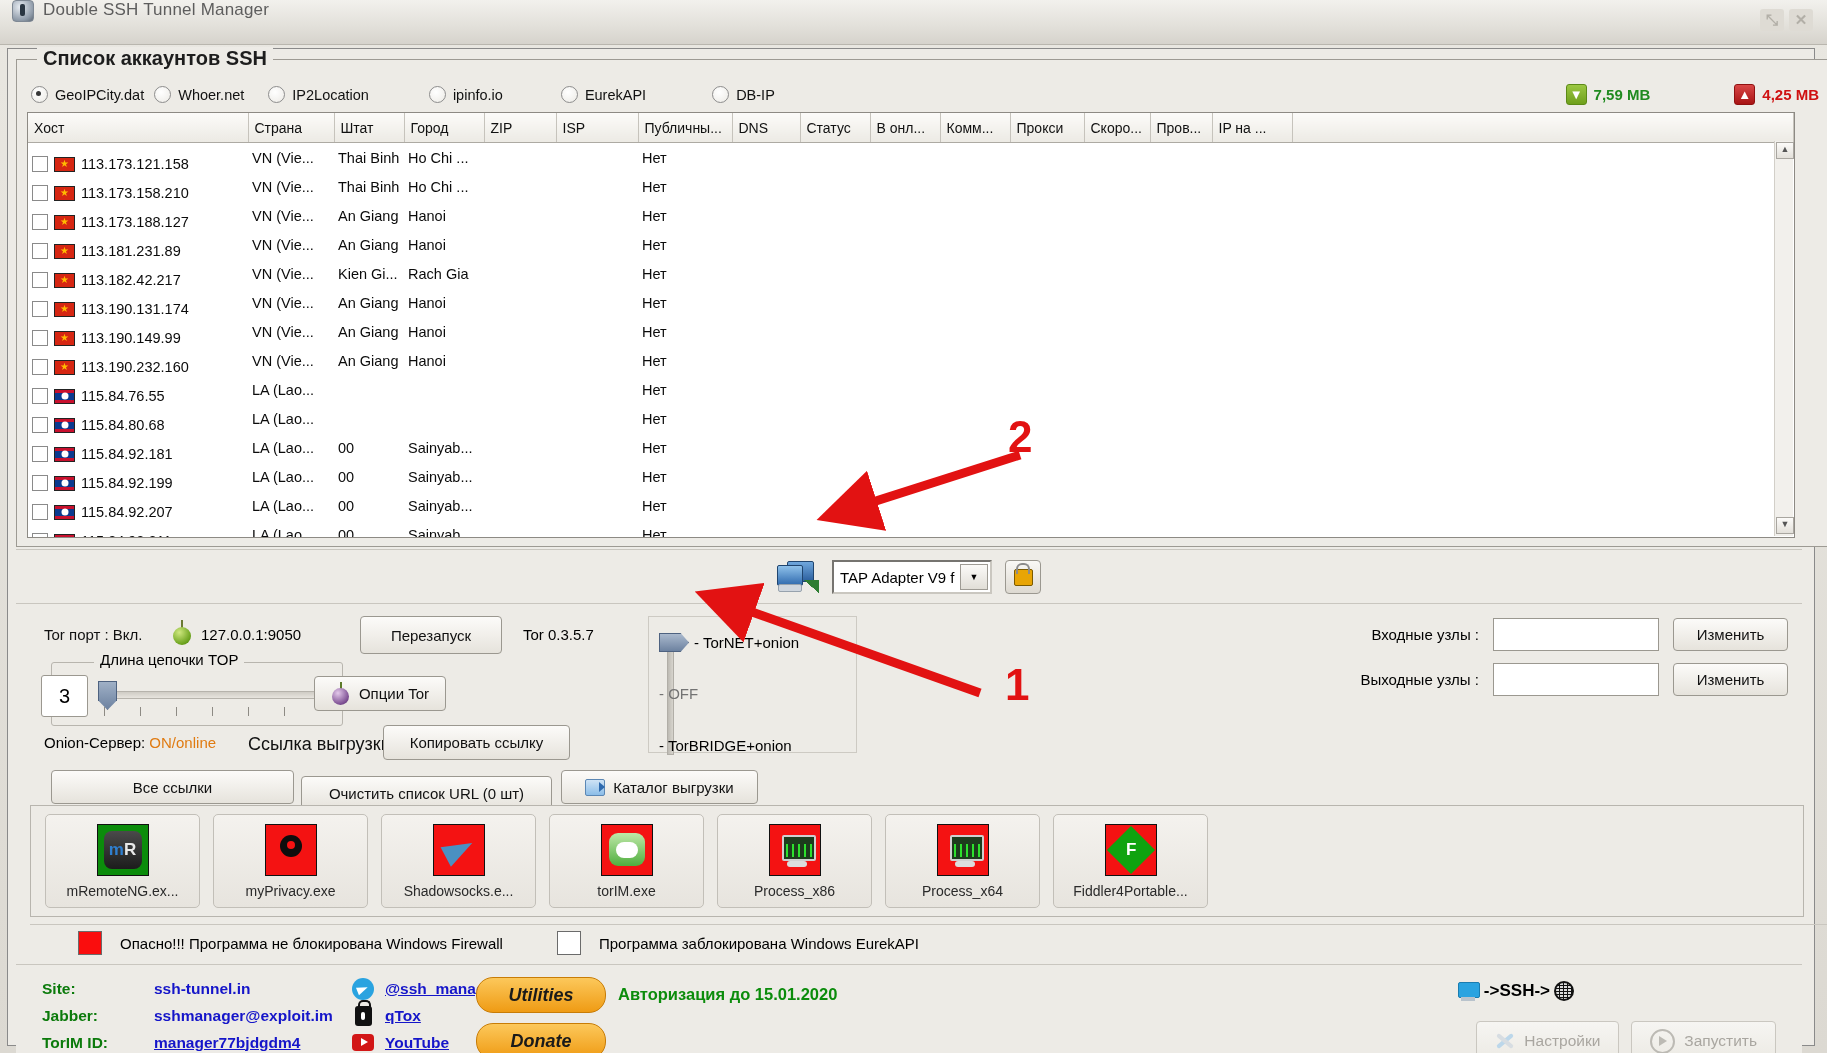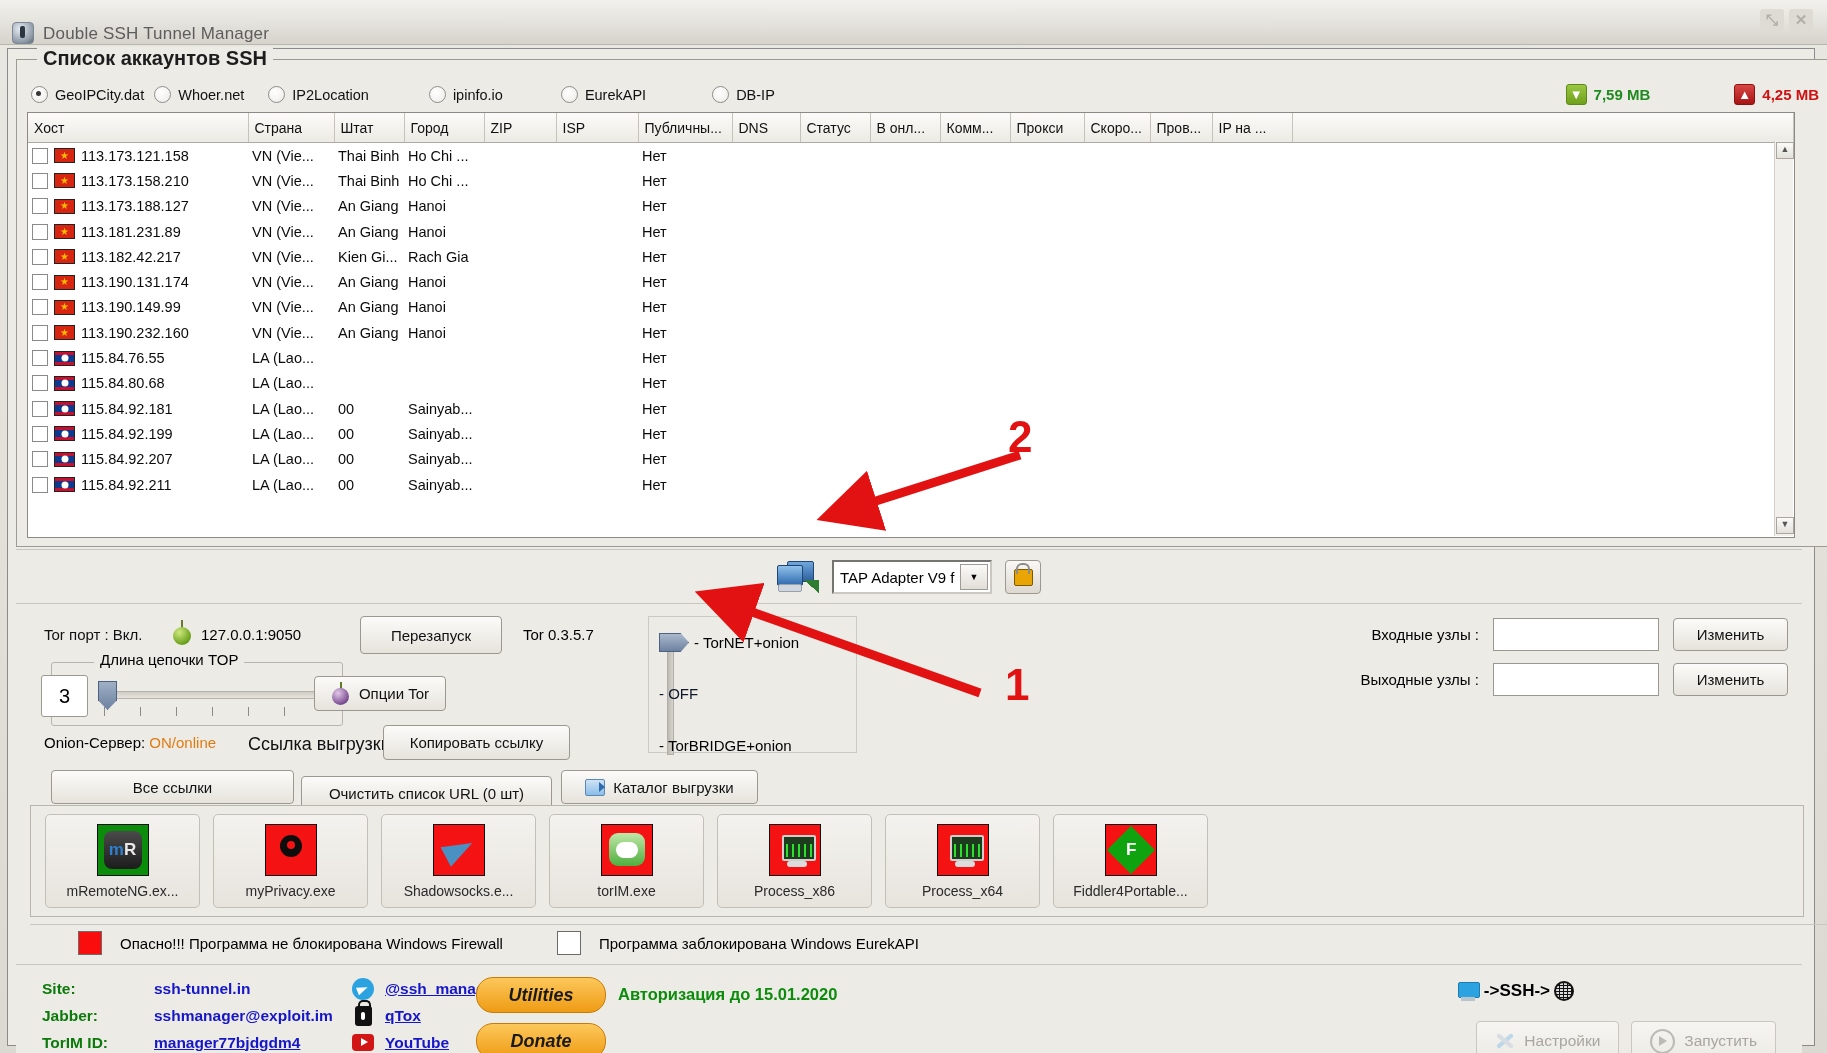--- a/index.html
+++ b/index.html
@@ -3,21 +3,21 @@
 <meta charset="utf-8">
 <style>
   html,body{margin:0;padding:0;background:#d9d6cf;}
   body{font-family:"Liberation Sans",sans-serif;font-size:13px;color:#000;}
   #app{position:relative;width:1827px;height:1053px;overflow:hidden;
        background:linear-gradient(#e9e7e1,#dcd9d2);}
 
   
   .titlebar{position:absolute;left:0;top:0;width:1827px;height:44px;
     background:linear-gradient(#f2f1ed,#e2e0da 60%,#d6d3cc);
-    border-bottom:1px solid #b9b6ae;display:flex;align-items:flex-end;}
+    border-bottom:1px solid #b9b6ae;display:flex;align-items:flex-start;}
   .tb-ico{width:20px;height:20px;margin-left:12px;margin-right:9px;border-radius:4px;
     background:radial-gradient(circle at 35% 30%,#e8edf3,#8e9aa8 70%,#5d6874);
     border:1px solid #7e8894;position:relative;}
   .tb-ico:after{content:"";position:absolute;left:7px;top:3px;width:5px;height:12px;
     border-radius:2px;background:#2a3642;}
   .tb-title{font-size:17px;color:#5d5d5d;letter-spacing:.2px;}
   .tb-btns{position:absolute;right:14px;top:9px;display:flex;gap:5px;}
   .tb-btn{width:24px;height:22px;border-radius:3px;background:#dedbd4;
     color:#b2afa7;font-size:15px;line-height:22px;text-align:center;font-weight:bold;}
 
@@ -53,21 +53,21 @@
   .tablewrap{position:absolute;left:10px;top:52px;width:1766px;height:424px;
     border:1px solid #8d8a84;background:#fff;overflow:hidden;}
   table.lv{border-collapse:collapse;width:100%;table-layout:fixed;}
   table.lv th{height:27px;background:linear-gradient(#fcfbf9,#eceae4);
     border-right:1px solid #c6c3bc;border-bottom:1px solid #adaaa3;
     font-weight:normal;font-size:14px;text-align:left;padding-left:6px;color:#111;
     white-space:nowrap;overflow:hidden;}
   table.lv td{height:25.3px;font-size:14.5px;padding:0 4px;white-space:nowrap;
     overflow:hidden;color:#0b0b0b;}
   td.host{padding-left:6px;}
-  .cellflex{display:flex;align-items:center;gap:6px;}
+  .cellflex{display:flex;align-items:center;gap:6px;margin-top:13px;}
   .chk{width:14px;height:14px;border:1px solid #8a8a8a;background:#fff;flex:none;}
   .flag{width:19px;height:13px;flex:none;position:relative;border:1px solid #222;}
   .flag.vn{background:#d62612;}
   .flag.vn:after{content:"★";position:absolute;left:50%;top:50%;
     transform:translate(-50%,-52%);color:#fb0;font-size:10px;line-height:1;}
   .flag.la{background:linear-gradient(#c8102e 0 26%,#0b3a8f 26% 74%,#c8102e 74%);}
   .flag.la:after{content:"";position:absolute;left:50%;top:50%;
     transform:translate(-50%,-50%);width:7px;height:7px;border-radius:50%;background:#fff;}
 
   .vscroll{position:absolute;right:1px;top:28px;width:18px;bottom:1px;
@@ -152,21 +152,21 @@
     border-left:6px solid #2f6aae;border-top:5px solid transparent;border-bottom:5px solid transparent;}
 
   .torlist{position:absolute;left:632px;top:12px;width:207px;height:135px;
     border:1px solid #cdcac3;background:#edebe6;}
   .trow{position:absolute;left:10px;display:flex;align-items:center;gap:5px;font-size:15px;}
   .trow.r1{top:16px;} .trow.r2{top:68px;} .trow.r3{top:120px;}
   .ftag{width:28px;height:17px;background:linear-gradient(#aab9cd,#6d82a0);
     border:1px solid #4e6280;clip-path:polygon(0 0,72% 0,100% 50%,72% 100%,0 100%);flex:none;}
   .vline{position:absolute;left:18px;top:30px;width:5px;height:106px;
     background:linear-gradient(to right,#bdbab3,#d7d4cd);border:1px solid #b1aea7;}
-  .off{color:#0f172a;}
+  .off{color:#737373;}
 
   .nodes{position:absolute;right:14px;top:14px;}
   .noderow{display:flex;align-items:center;gap:14px;margin-bottom:12px;}
   .noderow .nl{width:128px;text-align:right;font-size:15px;}
   .nodeinput{width:160px;height:29px;background:#fff;border:1px solid #9b9890;}
   .btn-edit{width:113px;height:31px;}
 
   
   .apps{position:absolute;left:22px;top:756px;width:1758px;height:110px;
     border:1px solid #b8b5ae;background:#edebe6;display:flex;align-items:center;

